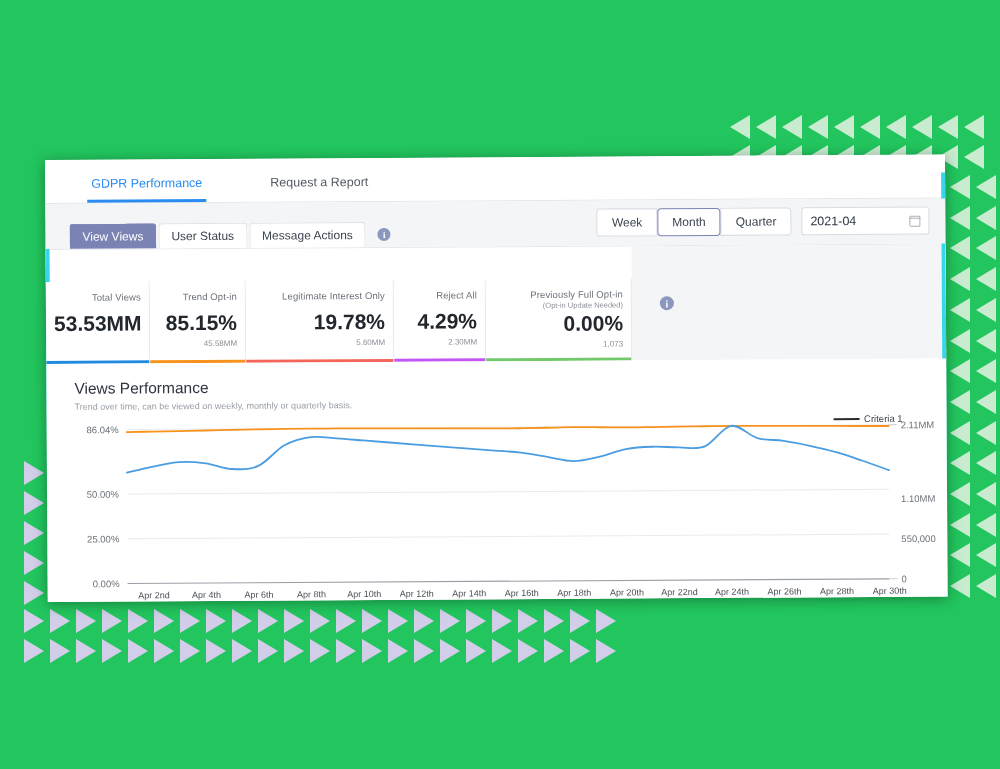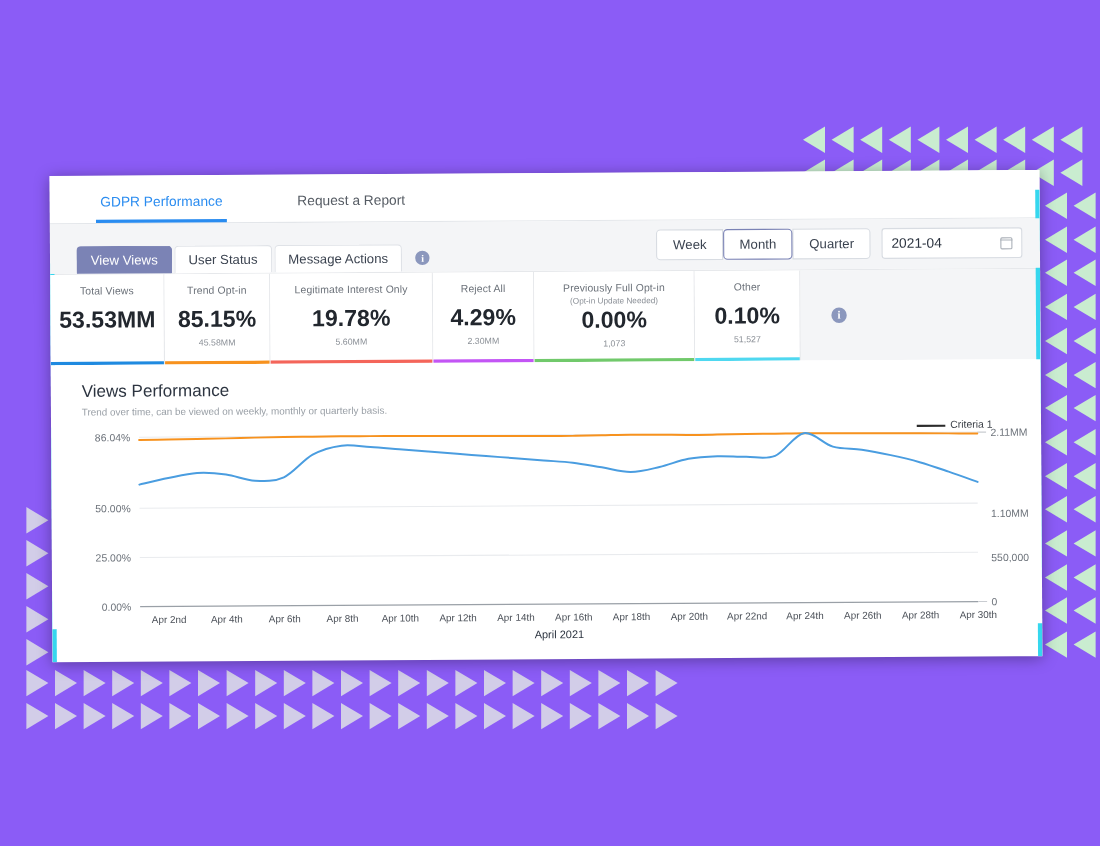--- a/index.html
+++ b/index.html
@@ -3,21 +3,21 @@
 <meta charset="utf-8">
 <style>
   * { box-sizing: border-box; }
   html, body {
     margin: 0; padding: 0;
     width: 1000px; height: 769px;
     background: #000000;
     font-family: "Liberation Sans", sans-serif;
     overflow: hidden;
   }
-  #stage { position: relative; width: 1000px; height: 769px; background: #8b5cf6; }
+  #stage { position: relative; width: 1000px; height: 769px; background: #22c55e; }
 
   
   .tri-band { position: absolute; display: flex; flex-wrap: wrap; gap: 0px; }
   .tri { width: 26px; height: 30px; position: relative; }
   .tri::before {
     content: ""; position: absolute; top: 3px; left: 2px;
     border-top: 12px solid transparent;
     border-bottom: 12px solid transparent;
   }
   .tri.left::before  { border-right: 20px solid #c9ecd0; }
@@ -79,21 +79,21 @@
     border-radius:3px; font-size:12.5px; color:#2c3440; padding:6px 8px;
     display:flex; align-items:center; justify-content:space-between; cursor:pointer;gap:16px;
   }
   .cal-ico { width:11px; height:11px; border:1.2px solid #aab0b8; border-radius:1.5px; position:relative; }
   .cal-ico::before { content:""; position:absolute; left:-1.2px; right:-1.2px; top:1.5px; height:1.2px; background:#aab0b8; }
 
   
   .kpi-row { display:flex; background:#fff; border-top:1px solid #e6e8eb; }
   .kpi {
     position:relative; background:#fff; border-right:1px solid #e6e8eb;
-    padding:10px 8px 12px 8px; text-align:center;
+    padding:10px 8px 12px 8px; text-align:right;margin-top:32px;
   }
   .kpi .bar { position:absolute; left:0; right:0; bottom:0; height:3px; }
   .kpi .lbl { font-size:9.5px; color:#6c727a; letter-spacing:.1px; }
   .kpi .sub-lbl { font-size:7.5px; color:#8b9097; margin-top:1px; }
   .kpi .val { font-size:21px; color:#22272e; font-weight:bold; margin-top:9px; }
   .kpi .sec { font-size:8px; color:#8b9097; margin-top:4px; }
   .kpi-spacer { flex:1; background:#f4f5f7; display:flex; align-items:center; padding-left:28px; }
   .kpi-spacer .info-circle { margin:0; width:14px; height:14px; font-size:10px; }
 
   
@@ -279,26 +279,20 @@
           <div class="val">4.29%</div>
           <div class="sec">2.30MM</div>
           <div class="bar" style="background: rgb(195, 85, 245);"></div>
         </div>
         <div class="kpi" style="width: 146px;">
           <div class="lbl">Previously Full Opt-in</div>
           <div class="sub-lbl">(Opt-in Update Needed)</div>
           <div class="val" style="margin-top: 2px;">0.00%</div>
           <div class="sec">1,073</div>
           <div class="bar" style="background: rgb(113, 201, 107);"></div>
-        </div>
-        <div class="kpi" style="width: 96px;">
-          <div class="lbl">Other</div>
-          <div class="val">0.10%</div>
-          <div class="sec">51,527</div>
-          <div class="bar" style="background: rgb(79, 216, 240);"></div>
         </div>
         <div class="kpi-spacer">
           <div class="info-circle">i</div>
         </div>
       </div>
 
     <div class="chart-panel">
       <div class="chart-title">Views Performance</div>
       <div class="chart-sub">Trend over time, can be viewed on weekly, monthly or quarterly basis.</div>
 

